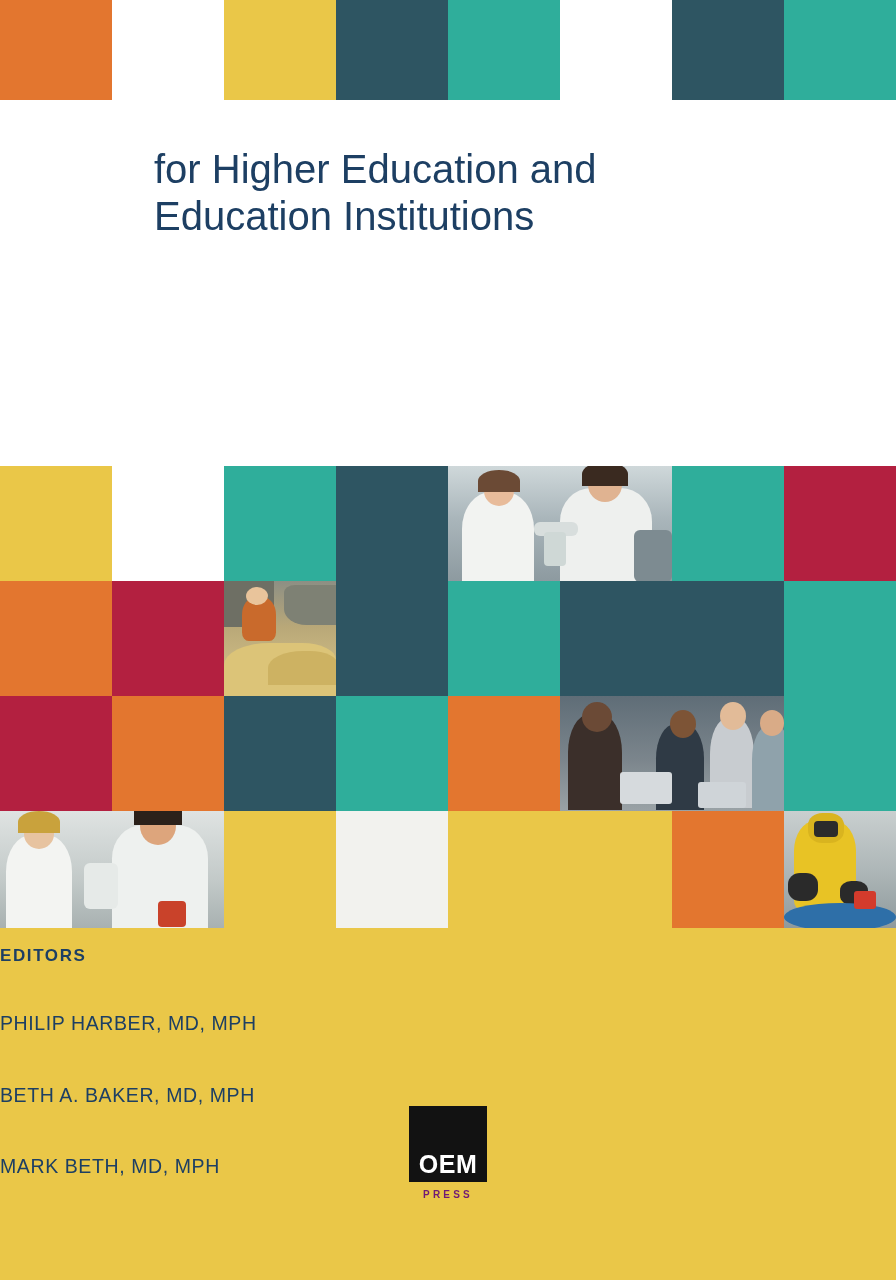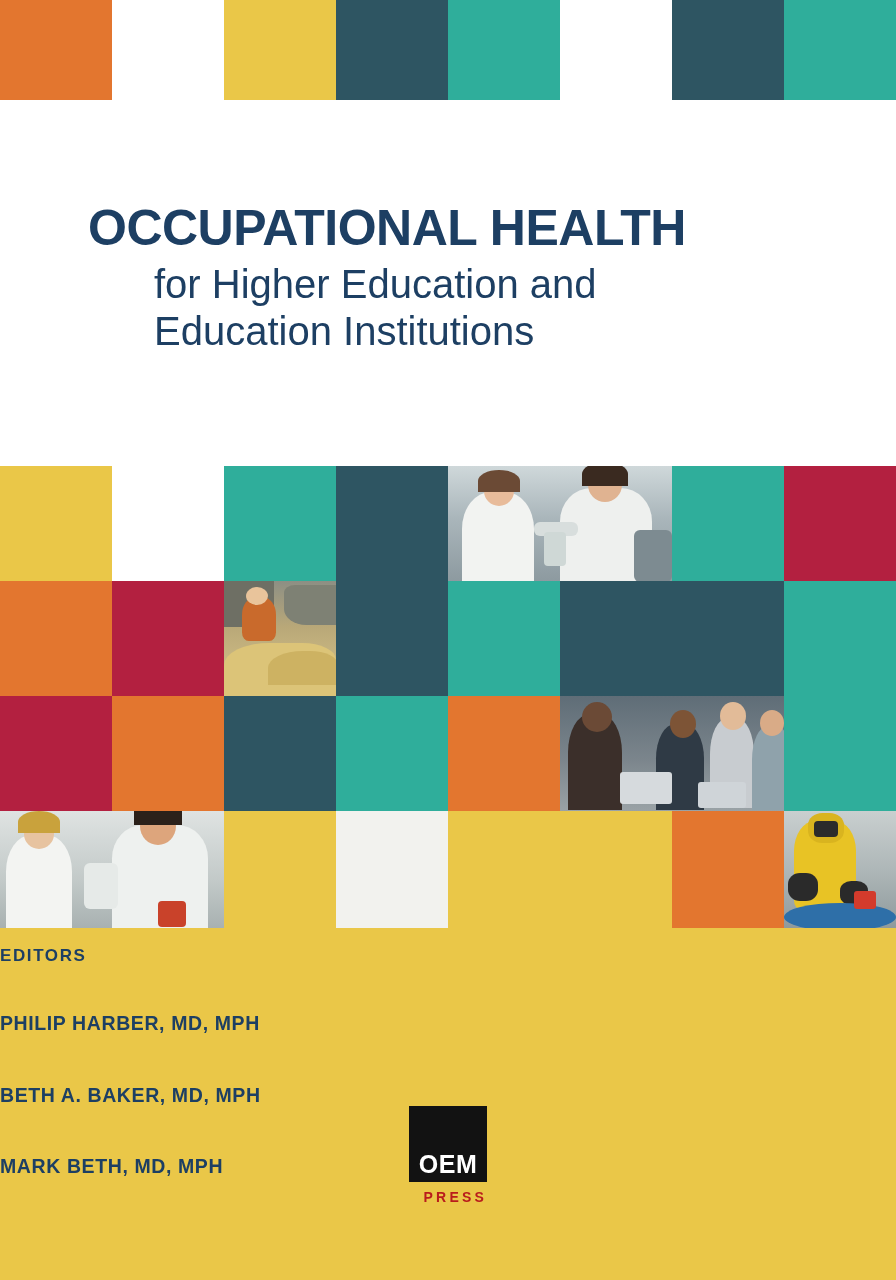--- a/index.html
+++ b/index.html
@@ -92,21 +92,21 @@
     color: #1d3f63;
   }
   .editors-label {
     font-size: 17px;
     font-weight: bold;
     letter-spacing: 1.6px;
     margin-bottom: 13px;
   }
   .editor-name {
     font-size: 19.5px;
-    font-weight: bold;
+    font-weight: normal;
     letter-spacing: 0.6px;
     line-height: 1.42;
     margin-top: 44px;
   }
 
   
   .logo {
     position: absolute;
     left: 50%;
     top: 1106px;
@@ -129,23 +129,23 @@
     font-size: 25px;
     font-weight: bold;
     letter-spacing: 0.5px;
     line-height: 1;
   }
   .logo-press {
     position: absolute;
     top: 84px;
     left: 0;
     width: 78px;
-    text-align: right;
-    color: #b91c1c;
-    font-size: 14px;
+    text-align: center;
+    color: #701a75;
+    font-size: 10px;
     font-weight: bold;
     letter-spacing: 3.2px;
     line-height: 1;
   }
 </style>
 </head>
 <body>
 
 <div class="cover">
 
@@ -154,21 +154,20 @@
     <div class="cell" style="width:112px;background:#ffffff;"></div>
     <div class="cell" style="width:112px;background:#eac748;"></div>
     <div class="cell" style="width:112px;background:#2e5562;"></div>
     <div class="cell" style="width:112px;background:#2fae9b;"></div>
     <div class="cell" style="width:112px;background:#ffffff;"></div>
     <div class="cell" style="width:112px;background:#2e5562;"></div>
     <div class="cell" style="width:112px;background:#2fae9b;"></div>
   </div>
 
   <div class="title-band">
-    <div class="title-main">OCCUPATIONAL HEALTH</div>
     <div class="title-sub">for Higher Education and</div>
     <div class="title-sub" style="margin-top:0;">Education Institutions</div>
   </div>
 
   <div class="mosaic">
 
     <div class="cell" style="left:0;top:0;width:112px;height:115px;background:#eac748;"></div>
     <div class="cell" style="left:112px;top:0;width:112px;height:115px;background:#ffffff;"></div>
     <div class="cell" style="left:224px;top:0;width:112px;height:115px;background:#2fae9b;"></div>
     <div class="cell" style="left:336px;top:0;width:112px;height:115px;background:#2e5562;"></div>

